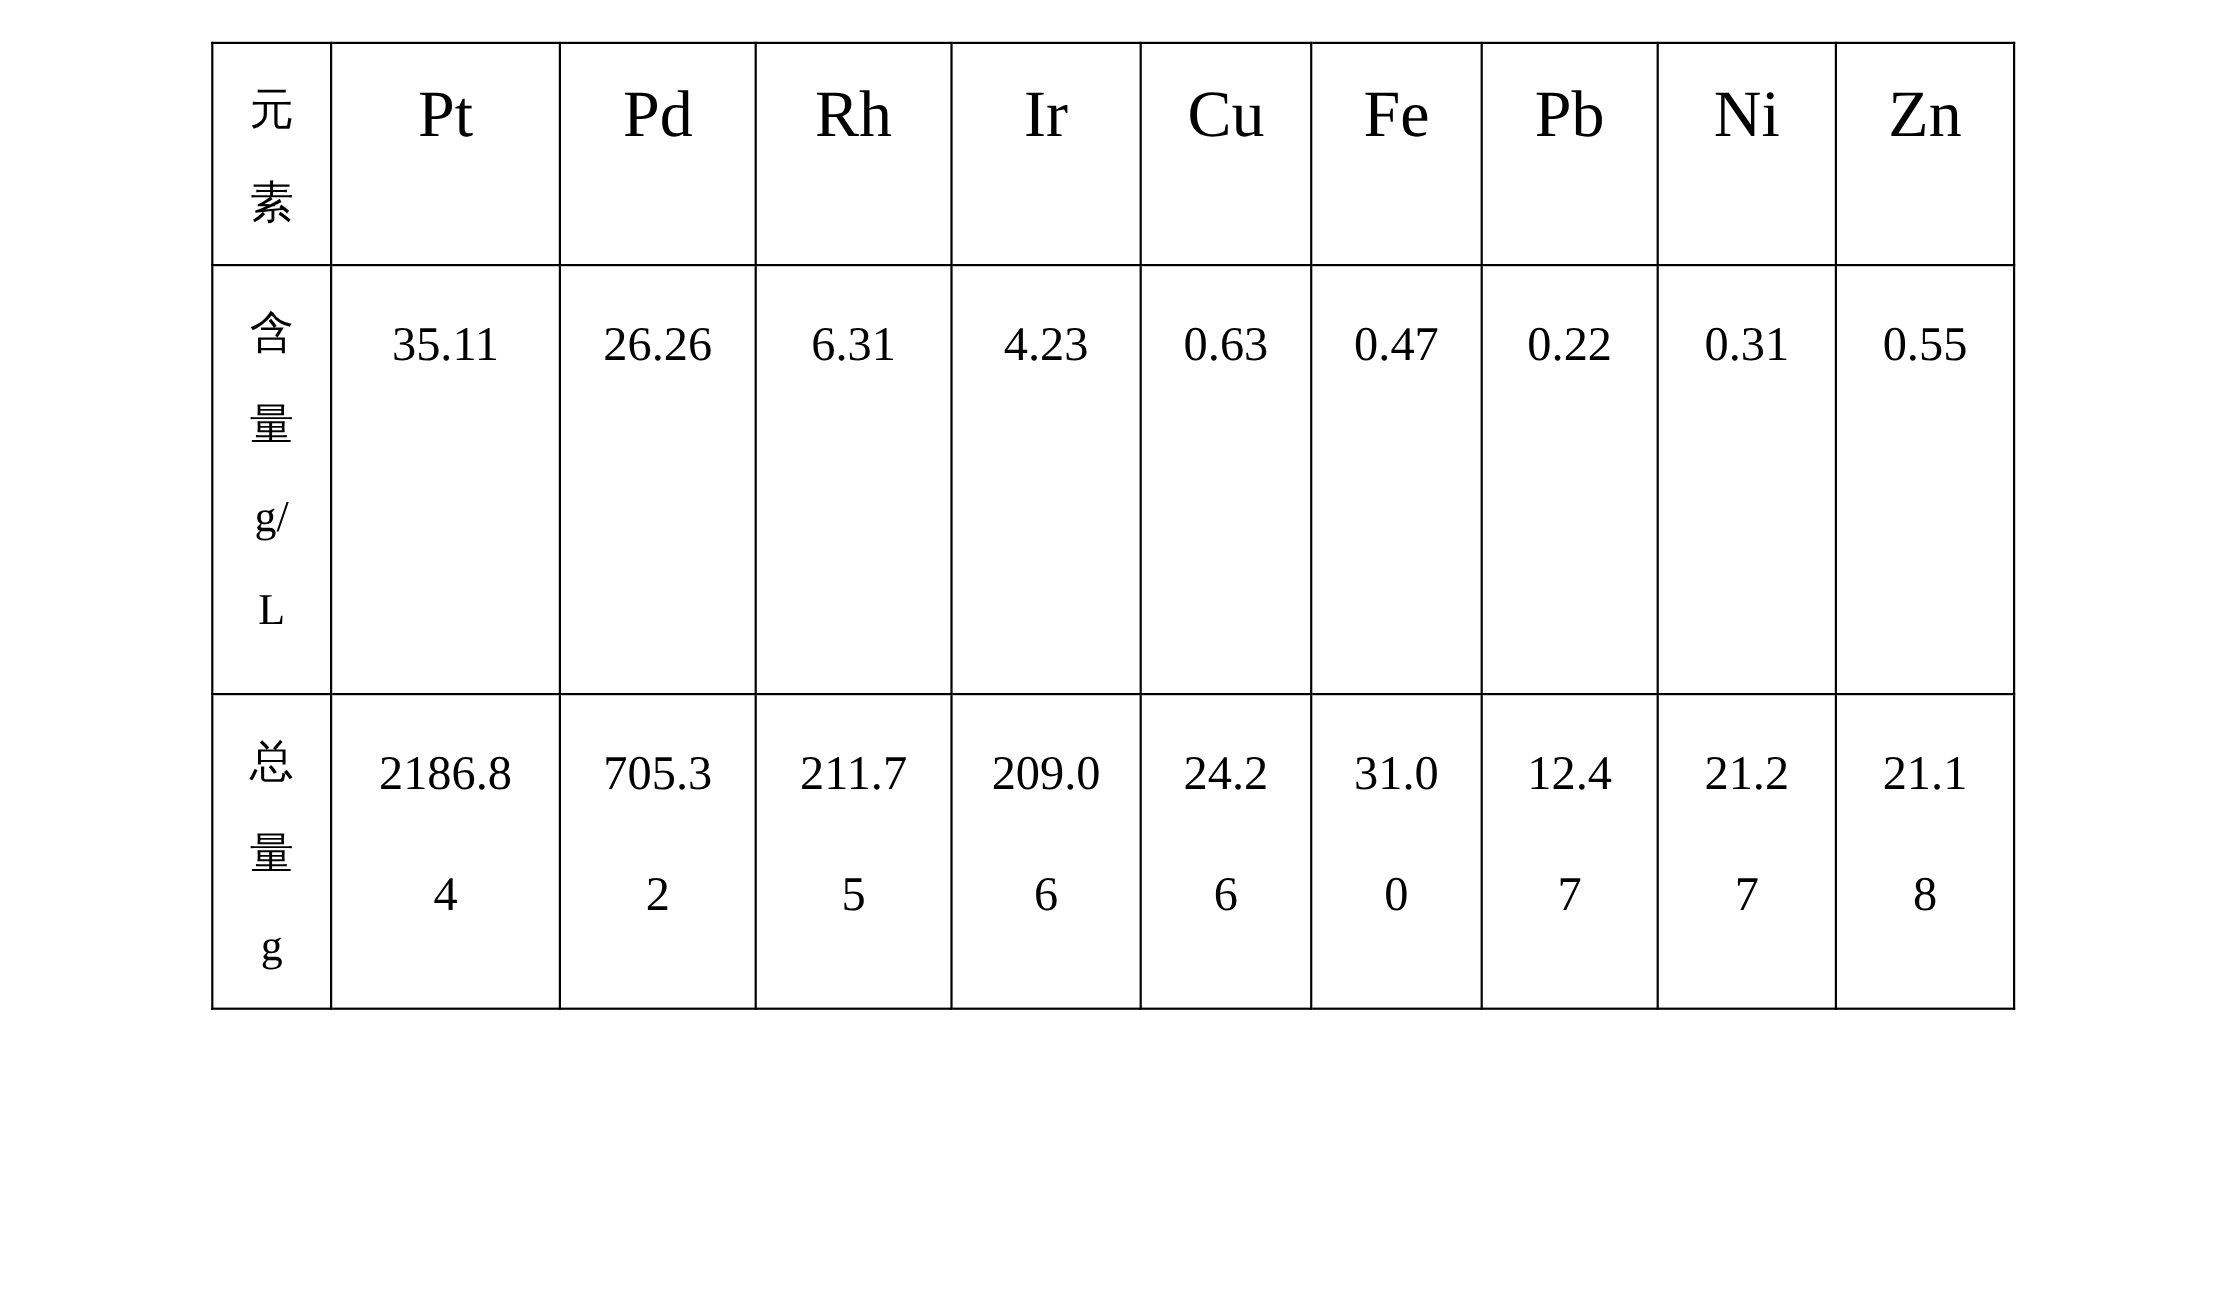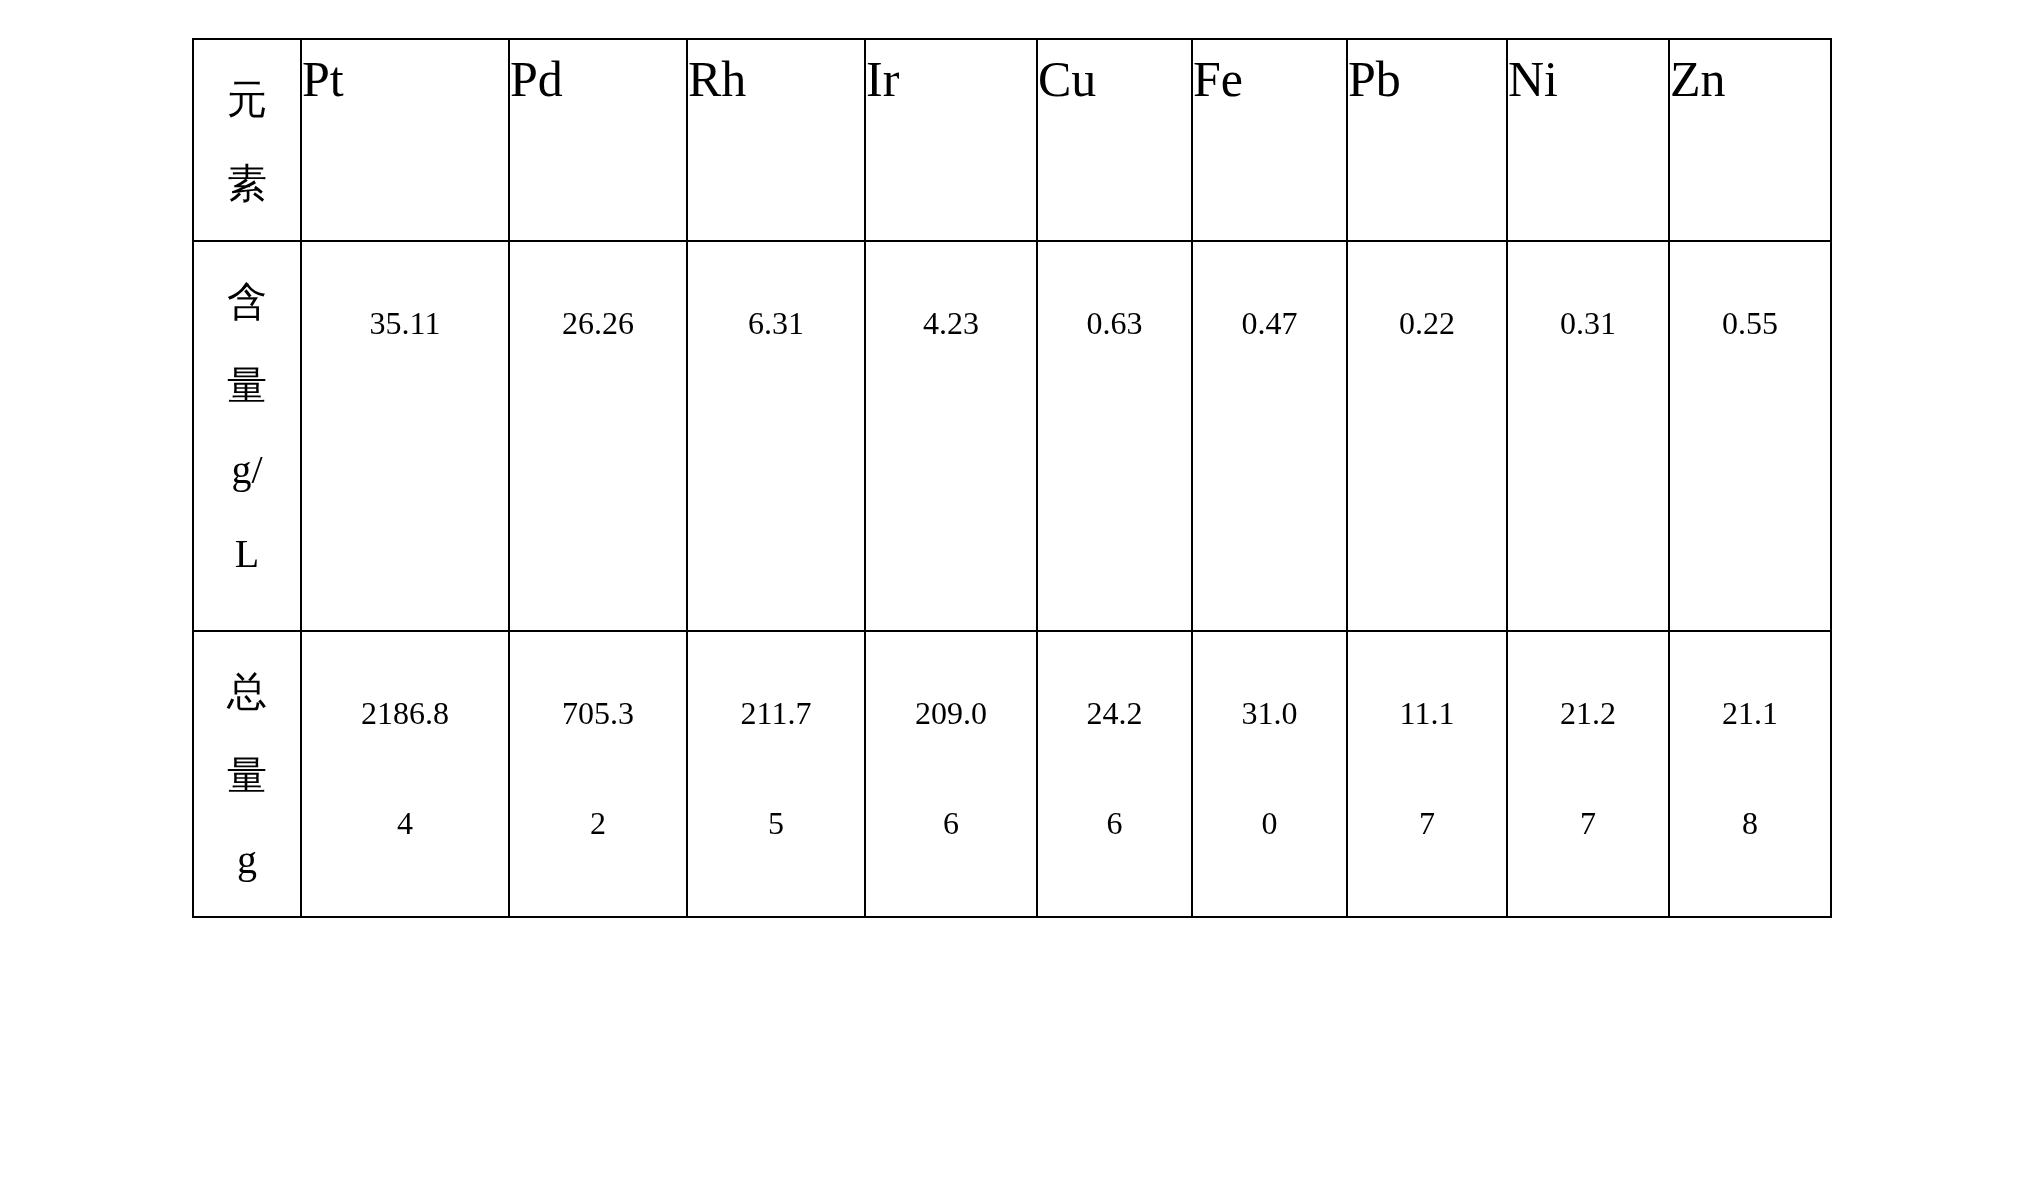--- a/index.html
+++ b/index.html
@@ -60,38 +60,38 @@
     letter-spacing: 0;
   }
   .vstack .ch {
     display: block;
     text-align: center;
     white-space: nowrap;
   }
   .cell-value {
     display: block;
     text-align: center;
-    font-size: 32px;
+    font-size: 44px;
     line-height: 1.0;
-    padding-top: 26px;
+    padding-top: 16px;
   }
   .cell-value .ln {
     display: block;
     line-height: 110px;
   }
   .row-header td { height: 180px; }
   .row-content td { height: 388px; }
   .row-total td { height: 270px; }
 
   .hdr-text {
     display: block;
-    text-align: left;
-    font-size: 50px;
+    text-align: center;
+    font-size: 60px;
     line-height: 1;
-    padding-top: 14px;
+    padding-top: 34px;
   }
 </style>
 </head>
 <body>
 
 <div class="page">
   <div class="table-wrap">
     <table class="data-table">
       <colgroup>
         <col class="c-label">
@@ -237,21 +237,21 @@
               </span>
             </td>
           <td>
               <span class="cell-value">
                 <span class="ln">31.0</span>
                 <span class="ln">0</span>
               </span>
             </td>
           <td>
               <span class="cell-value">
-                <span class="ln">11.1</span>
+                <span class="ln">12.4</span>
                 <span class="ln">7</span>
               </span>
             </td>
           <td>
               <span class="cell-value">
                 <span class="ln">21.2</span>
                 <span class="ln">7</span>
               </span>
             </td>
           <td>

